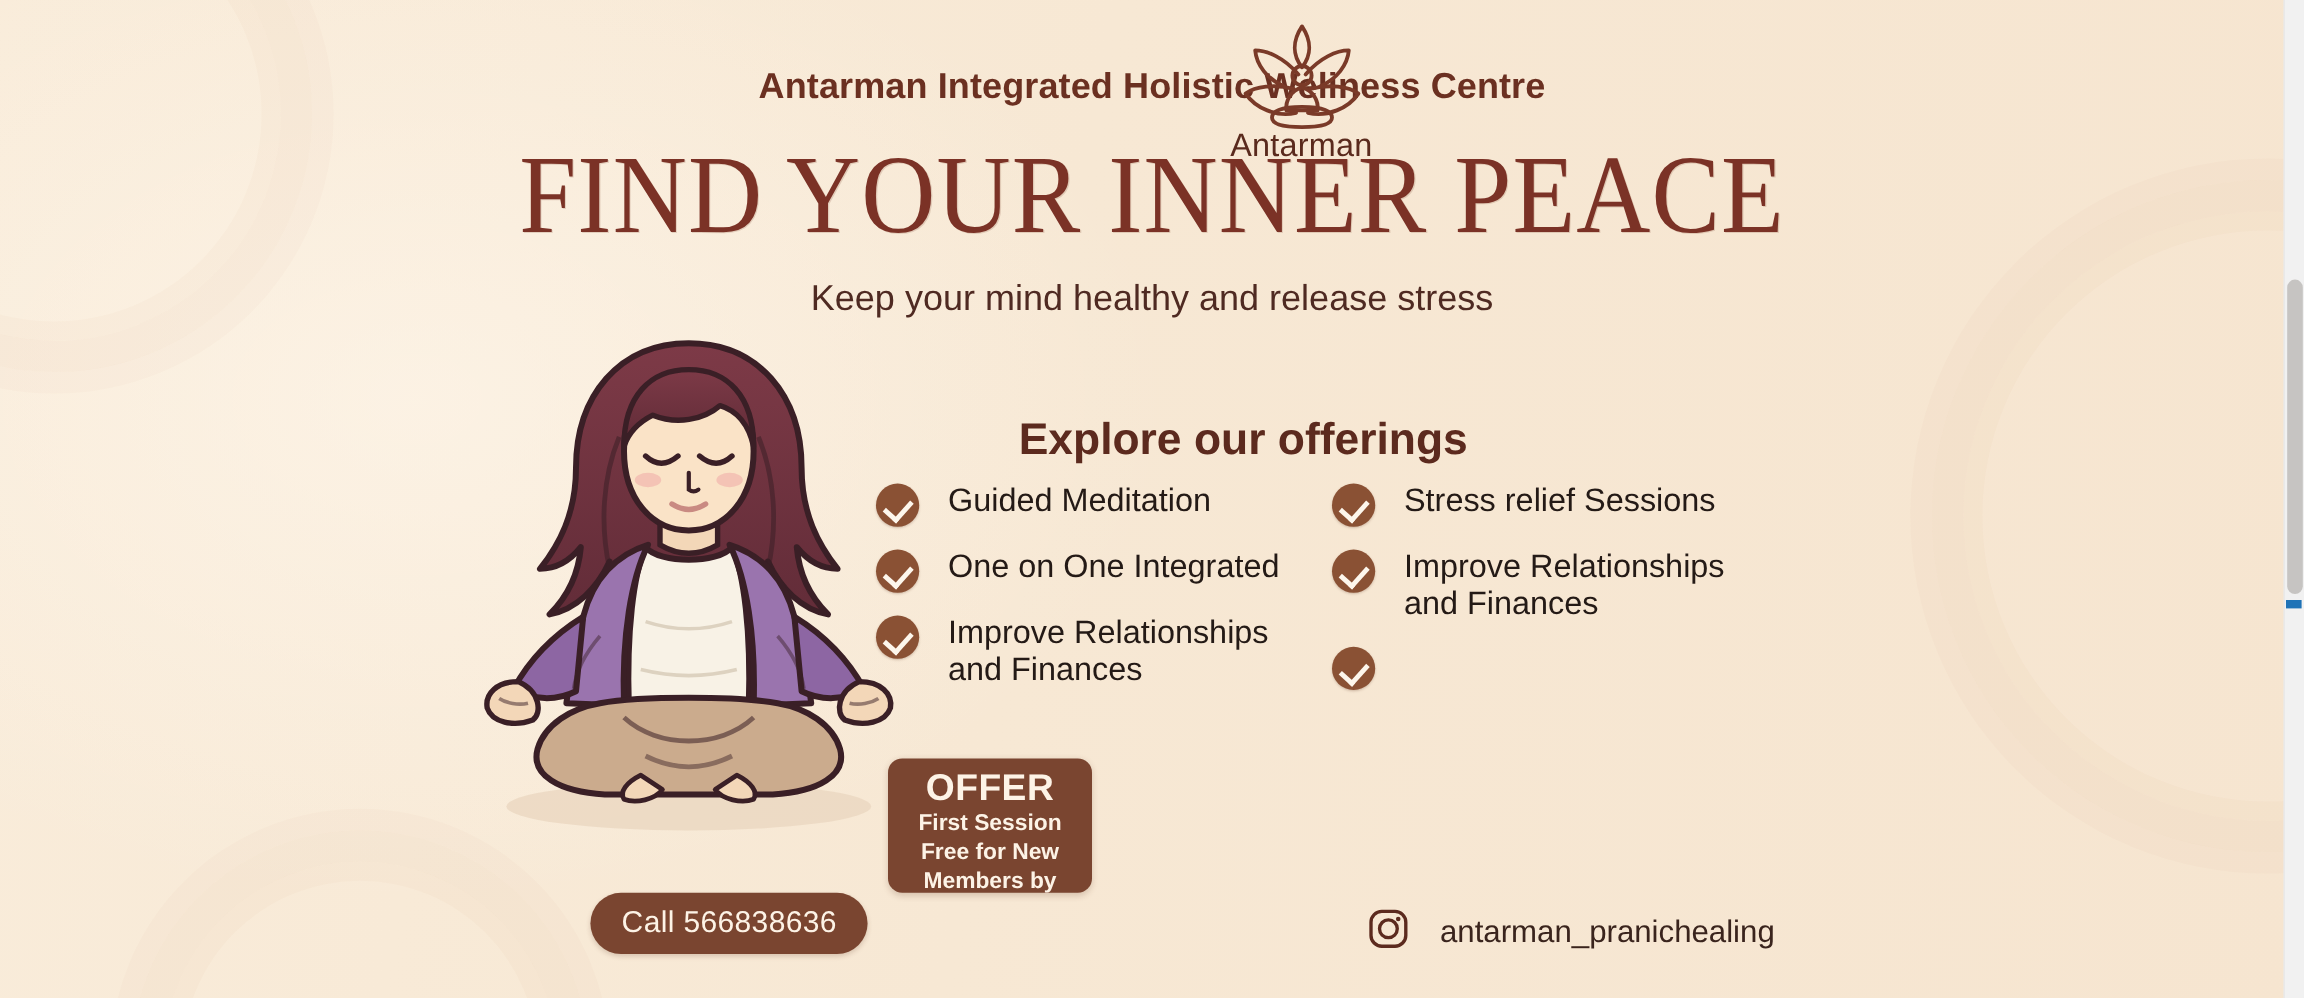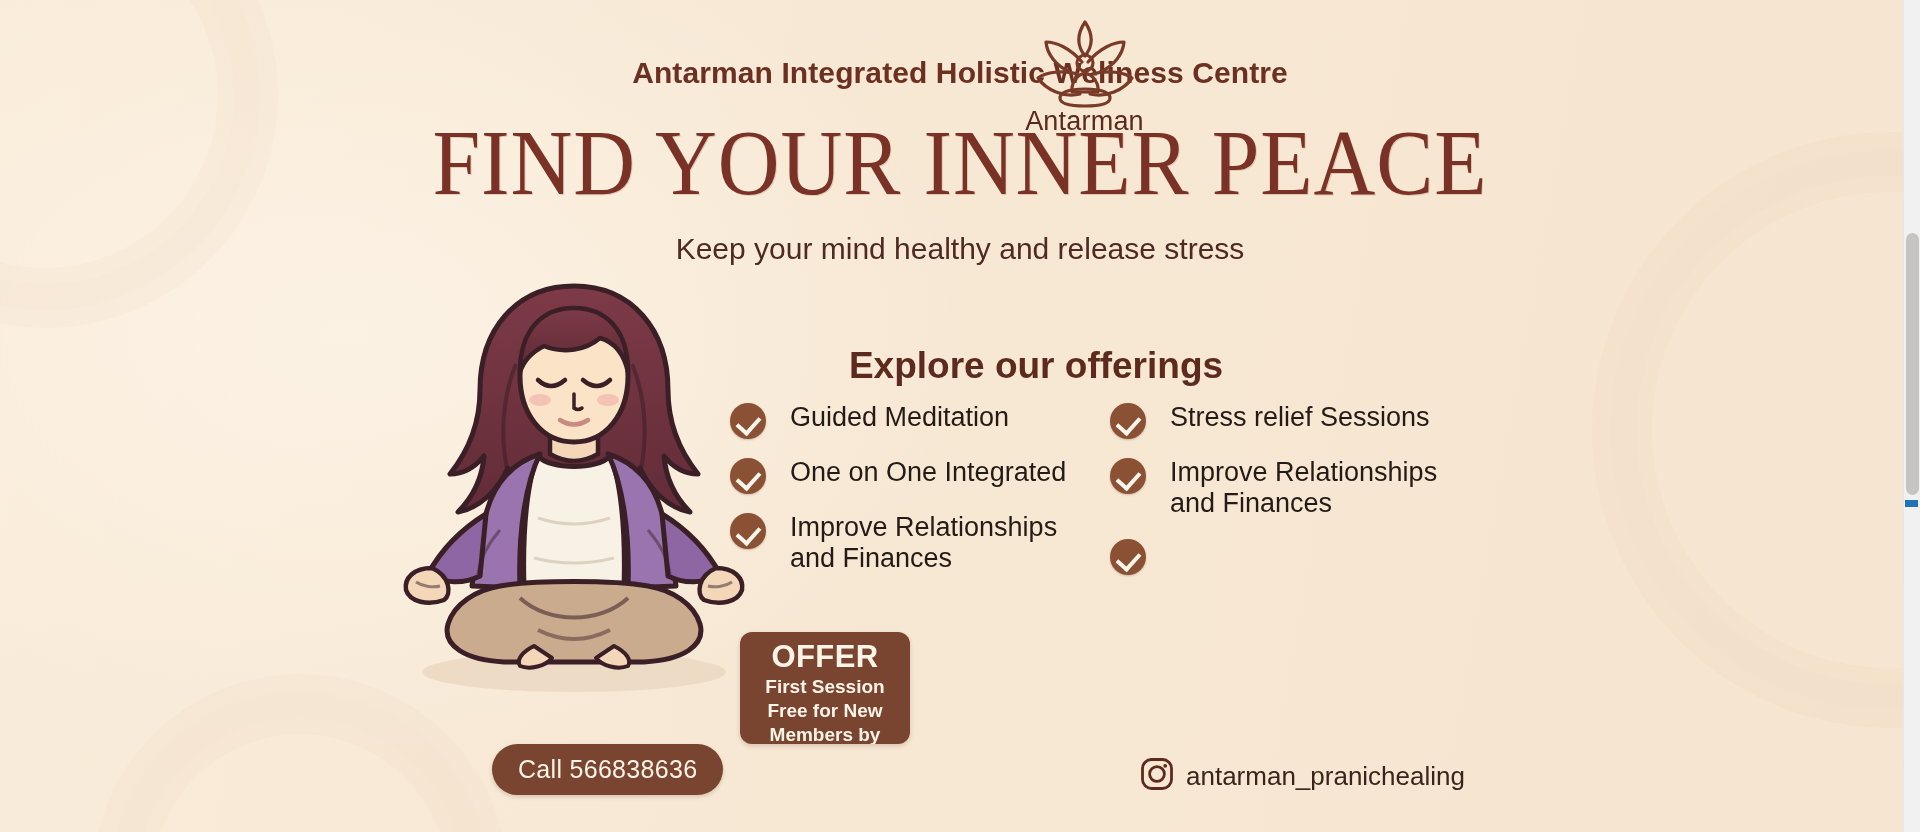--- a/index.html
+++ b/index.html
@@ -216,21 +216,21 @@
     letter-spacing: 0.1px;
     white-space: nowrap;
   }
 
   .social {
     position: absolute;
     left: 1140px;
     top: 757px;
     display: flex;
     align-items: center;
-    gap: 12px;
+    gap: 26px;
   }
   .social-handle {
     font-size: 26px;
     color: #3a241d;
     font-weight: 400;
   }
 
   
   .scrollbar {
     position: absolute;

